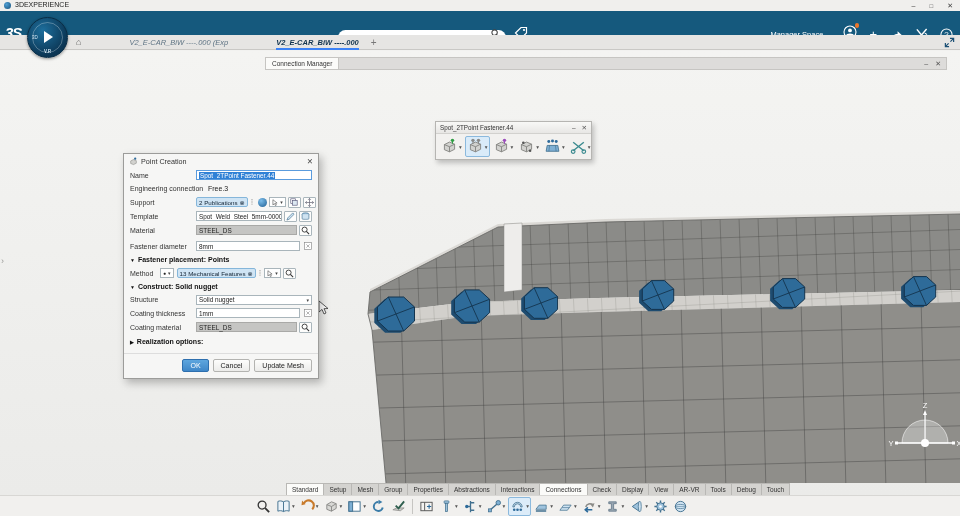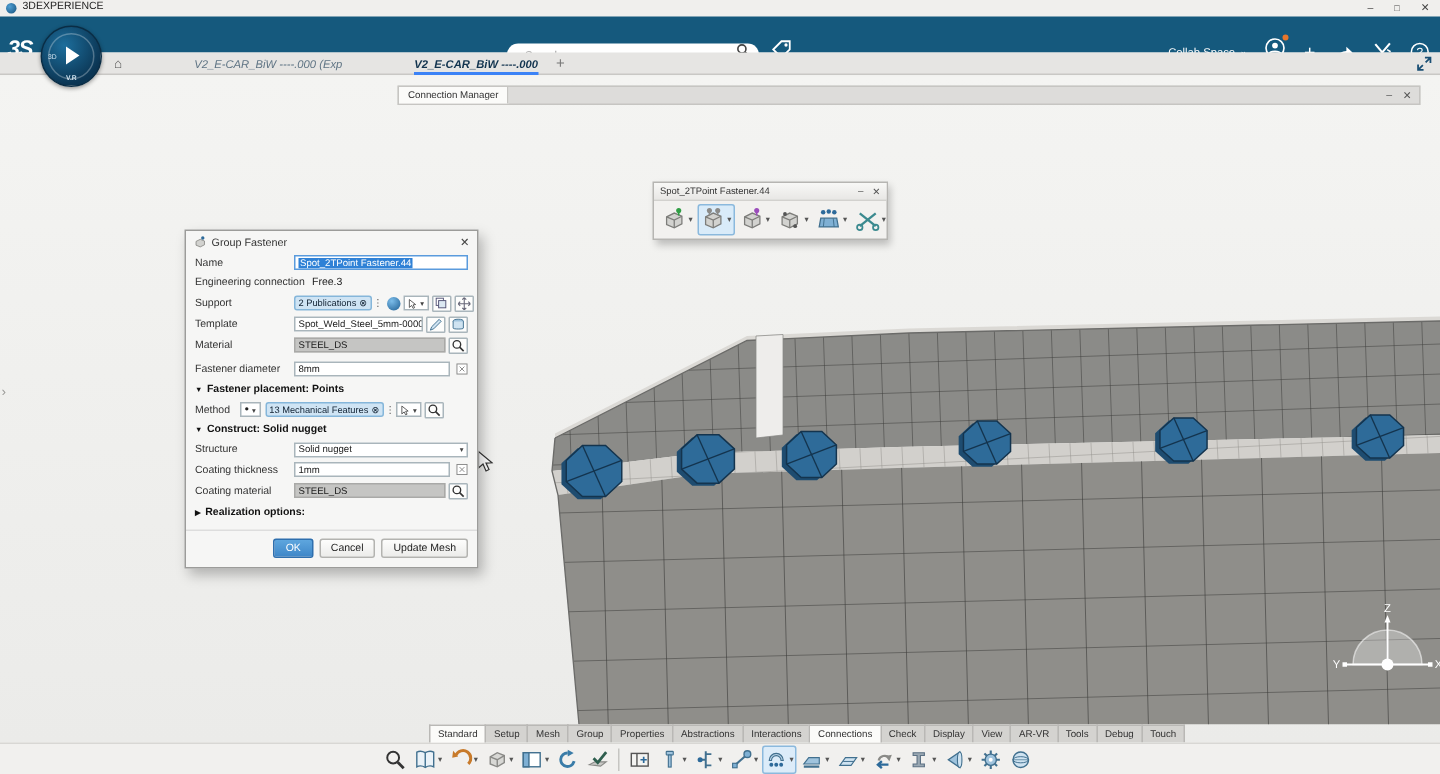--- a/index.html
+++ b/index.html
@@ -143,21 +143,21 @@
       <circle cx="4" cy="4" r="3" fill="none" stroke="#444" stroke-width="1.2"></circle>
       <line x1="6.2" y1="6.2" x2="9" y2="9" stroke="#444" stroke-width="1.4"></line>
     </svg>
   </div>
   <svg class="tag-icon" width="14" height="14" viewBox="0 0 14 14">
     <path d="M1.5 7 L7 1.5 H12.5 V7 L7 12.5 Z" fill="none" stroke="#fff" stroke-width="1.2"></path>
     <circle cx="10" cy="4" r="1.1" fill="#fff"></circle>
   </svg>
   <div class="top-actions">
     <span class="collab">
-      <span>Collab Space</span>
+      <span>Manager Space</span>
       <span class="chev">⌄</span>
     </span>
     <span class="avatar-wrap">
       <svg width="14" height="14" viewBox="0 0 14 14">
         <circle cx="7" cy="7" r="6" fill="none" stroke="#fff" stroke-width="1.1"></circle>
         <circle cx="7" cy="5.4" r="1.9" fill="#fff"></circle>
         <path d="M3.4 10.6 C4.2 8.8 9.8 8.8 10.6 10.6" fill="none" stroke="#fff" stroke-width="1.3"></path>
       </svg>
       <span class="badge"></span>
     </span>
@@ -357,21 +357,21 @@
         </button>
       </div>
   </div>
 
   <div class="dialog">
     <div class="dlg-title">
       <svg width="9" height="9" viewBox="0 0 16 16">
         <path d="M3 7 L8 4.5 L13 6.5 L13 11 L8 13.5 L3 11.5 Z" fill="#d2d2cf" stroke="#7d7d7a" stroke-width="0.9"></path>
         <circle cx="11" cy="3" r="2" fill="#2d6a9a"></circle>
       </svg>
-      <span class="t">Group Fastener</span>
+      <span class="t">Point Creation</span>
       <span class="x">✕</span>
     </div>
 
     <div class="drow">
       <span class="dlabel">Name</span>
       <div class="dinput focus">
         <span class="sel">Spot_2TPoint Fastener.44</span>
       </div>
     </div>
 

